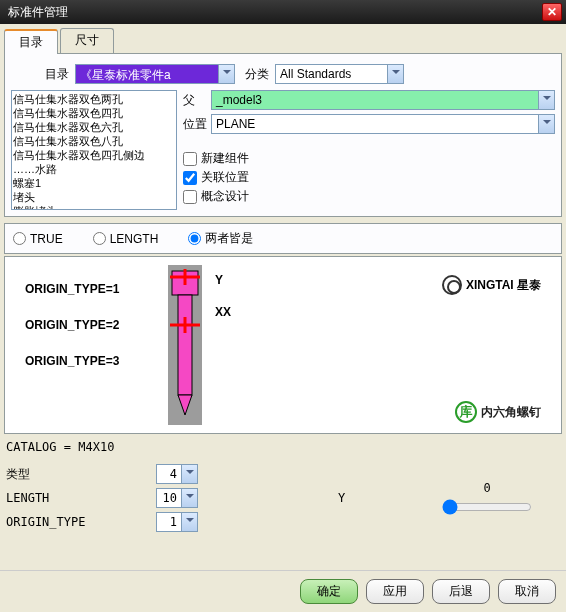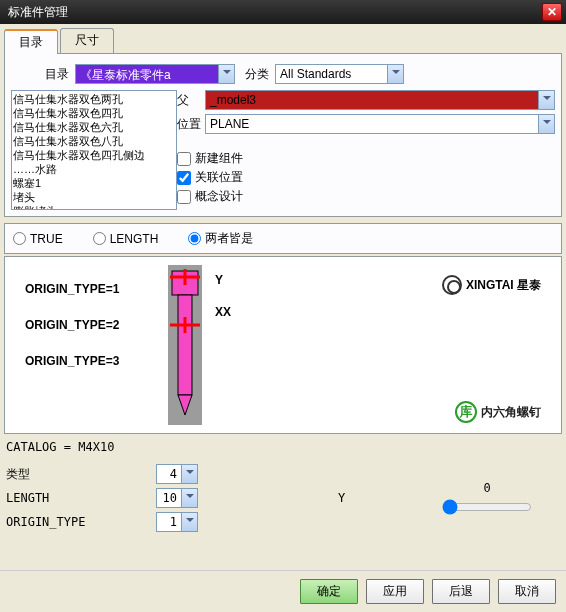--- a/index.html
+++ b/index.html
@@ -19,21 +19,21 @@
 
 .row { display: flex; align-items: center; gap: 6px; margin-bottom: 4px; }
 .lbl { min-width: 28px; text-align: right; }
 
 .combo { display: inline-flex; border: 1px solid #7f9db9; background: #fff; height: 20px; }
 .combo.blue { background: #6d28d9; color: #fff; }
 .combo .combo-text { padding: 2px 4px; flex: 1; white-space: nowrap; overflow: hidden; }
 .combo .combo-btn { width: 16px; background: linear-gradient(#dbeafe,#b9d1f0); border-left: 1px solid #7f9db9; display: flex; align-items: center; justify-content: center; cursor: pointer; }
 .combo .combo-btn::after { content: ""; border: 4px solid transparent; border-top-color: #4d6185; }
 
-.mid { display: flex; margin-top: 6px; }
+.mid { display: flex; gap: 6px; margin-top: 6px; }
 .listbox { width: 166px; height: 120px; border: 1px solid #7f9db9; background: #fff; overflow: auto; padding: 1px; }
 .listbox div { white-space: nowrap; font-size: 11px; line-height: 14px; }
 
 .rightcol { flex: 1; }
 .rightcol .field { display: flex; align-items: center; margin-bottom: 4px; }
 .rightcol .field .flbl { width: 28px; }
 
 .checks { margin-top: 16px; }
 .checks label { display: flex; align-items: center; gap: 4px; margin-bottom: 2px; }
 .checks input { width: 14px; height: 14px; }
@@ -59,21 +59,21 @@
 .spinner { display: inline-flex; border: 1px solid #7f9db9; background: #fff; height: 20px; width: 42px; }
 .spinner .sp-text { padding: 2px 4px; flex: 1; text-align: right; font-family: monospace; }
 .spinner .sp-btn { width: 16px; background: linear-gradient(#dbeafe,#b9d1f0); border-left: 1px solid #7f9db9; display: flex; align-items: center; justify-content: center; cursor: pointer; }
 .spinner .sp-btn::after { content:""; border: 4px solid transparent; border-top-color: #4d6185; }
 
 .slider-area { position: absolute; right: 30px; display: flex; flex-direction: column; align-items: center; }
 .slider-val { font-family: monospace; margin-bottom: 4px; }
 .slider { width: 90px; }
 
 .footer { display: flex; justify-content: flex-end; gap: 8px; padding: 8px 10px; border-top: 1px solid #ccc; background: #ece9d8; position: absolute; bottom: 0; left: 0; right: 0; }
-.btn { padding: 3px 16px; border: 1px solid #707070; border-radius: 1px; background: linear-gradient(#fdfdfd,#e8e8e8); cursor: pointer; }
+.btn { padding: 3px 16px; border: 1px solid #707070; border-radius: 8px; background: linear-gradient(#fdfdfd,#e8e8e8); cursor: pointer; }
 .btn.primary { background: linear-gradient(#c8f0b8,#8fd67a); border-color: #4a8a3a; }
 .params-area { position: relative; padding: 4px 2px; }
 </style>
 </head>
 <body>
 
 <div class="titlebar">
   <span class="title">标准件管理</span>
   <div class="close-btn">
       <span>✕</span>
@@ -108,21 +108,21 @@
         <div>信马仕集水器双色八孔</div>
         <div>信马仕集水器双色四孔侧边</div>
         <div>……水路</div>
         <div>螺塞1</div>
         <div>堵头</div>
         <div>膨胀堵头</div>
       </div>
       <div class="rightcol">
         <div class="field">
           <span class="flbl">父</span>
-          <div class="combo" style="flex:1; background:#b91c1c;">
+          <div class="combo" style="flex:1; background:#86efac;">
             <span class="combo-text">_model3</span>
             <span class="combo-btn"></span>
           </div>
         </div>
         <div class="field">
           <span class="flbl">位置</span>
           <div class="combo" style="flex:1;">
             <span class="combo-text">PLANE</span>
             <span class="combo-btn"></span>
           </div>

